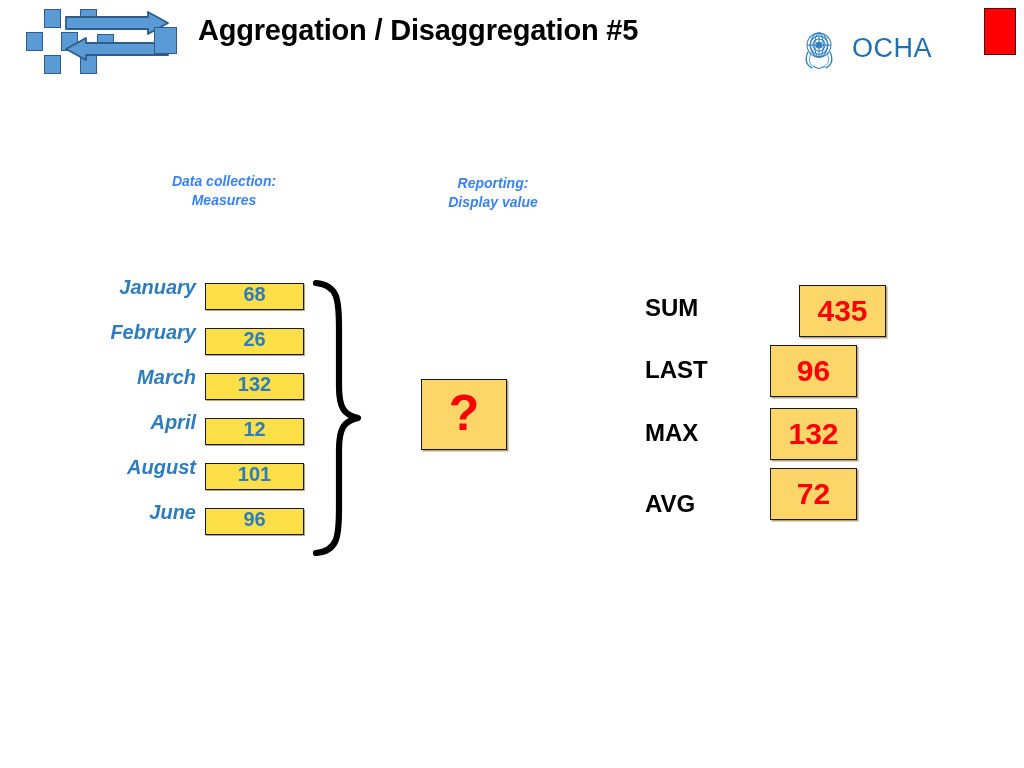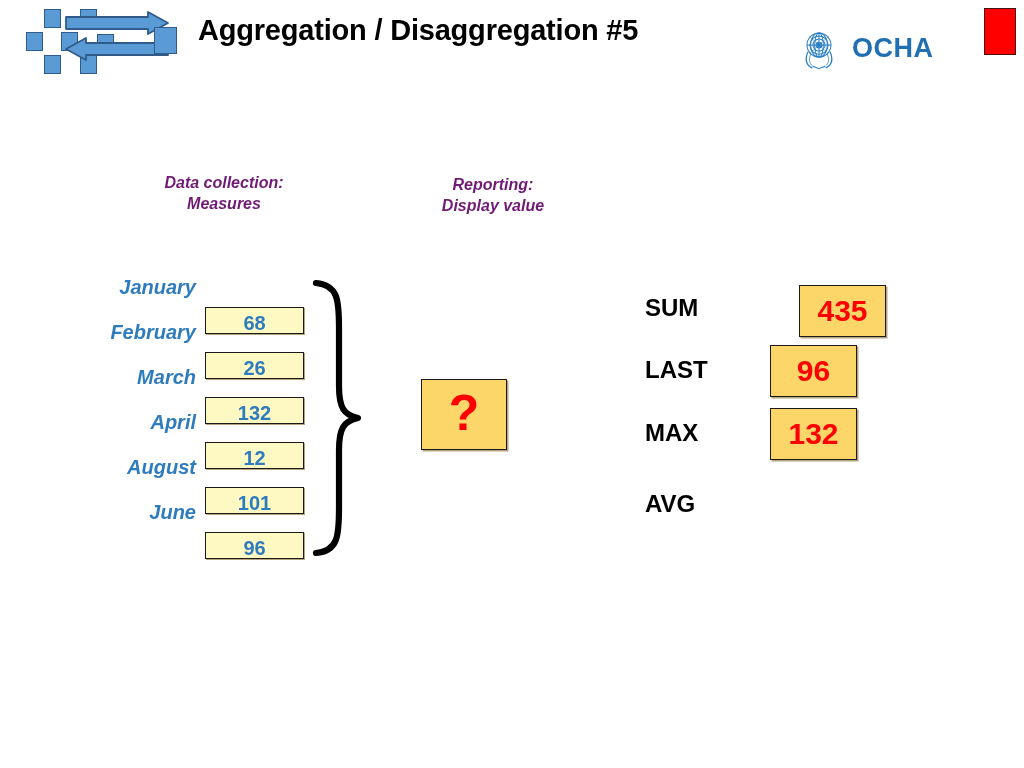--- a/index.html
+++ b/index.html
@@ -50,44 +50,43 @@
     color: #000000;
     letter-spacing: -0.2px;
     white-space: nowrap;
   }
 
   #ocha-block {
     position: absolute;
     left: 795px; top: 24px;
     display: flex;
     align-items: center;
-    font-weight: bold;
   }
   #ocha-text {
     font-size: 27px;
     color: #1F6FB2;
     margin-left: 9px;
     letter-spacing: 0.5px;
   }
 
   #red-flag {
     position: absolute;
     left: 984px; top: 8px;
     width: 30px; height: 45px;
     background: #FF0000;
     border: 1.5px solid #4a1010;
   }
 
   
   .col-head {
     position: absolute;
-    font-size: 16px;
+    font-size: 14px;
     font-weight: bold;
     font-style: italic;
-    color: #701a75;
+    color: #3b82f6;
     text-align: center;
     line-height: 1.33;
     white-space: pre-line;
   }
   #head-collect { left: 108px; top: 172px; width: 232px; }
   #head-report  { left: 382px; top: 174px; width: 222px; }
 
   
   #measures {
     position: absolute;
@@ -107,27 +106,26 @@
     font-style: italic;
     color: #2E7CBE;
     white-space: nowrap;
   }
   .m-box {
     position: absolute;
     left: 205px;
     top: 7px;
     width: 97px;
     height: 25px;
-    background: #fef9c3;
+    background: #fde047;
     border: 1.6px solid #1a1a1a;
     box-shadow: 1px 1px 0 rgba(120,90,20,.55);
     display: flex;
-    align-items: flex-end;
+    align-items: flex-start;
     justify-content: center;
-    margin-top: 24px;
   }
   .m-val {
     font-size: 20px;
     font-weight: bold;
     color: #2E7CBE;
     line-height: 1;
   }
 
   
   #brace {
@@ -315,14 +313,17 @@
     </div>
   </div>
   <div class="a-row">
     <div class="a-label" style="top:21px;">MAX</div>
     <div class="a-box" style="top:10px;">
       <span class="a-val">132</span>
     </div>
   </div>
   <div class="a-row">
     <div class="a-label" style="top:31px;">AVG</div>
+    <div class="a-box" style="top:9px;">
+      <span class="a-val">72</span>
+    </div>
   </div>
 </div>
 
 </body></html>

